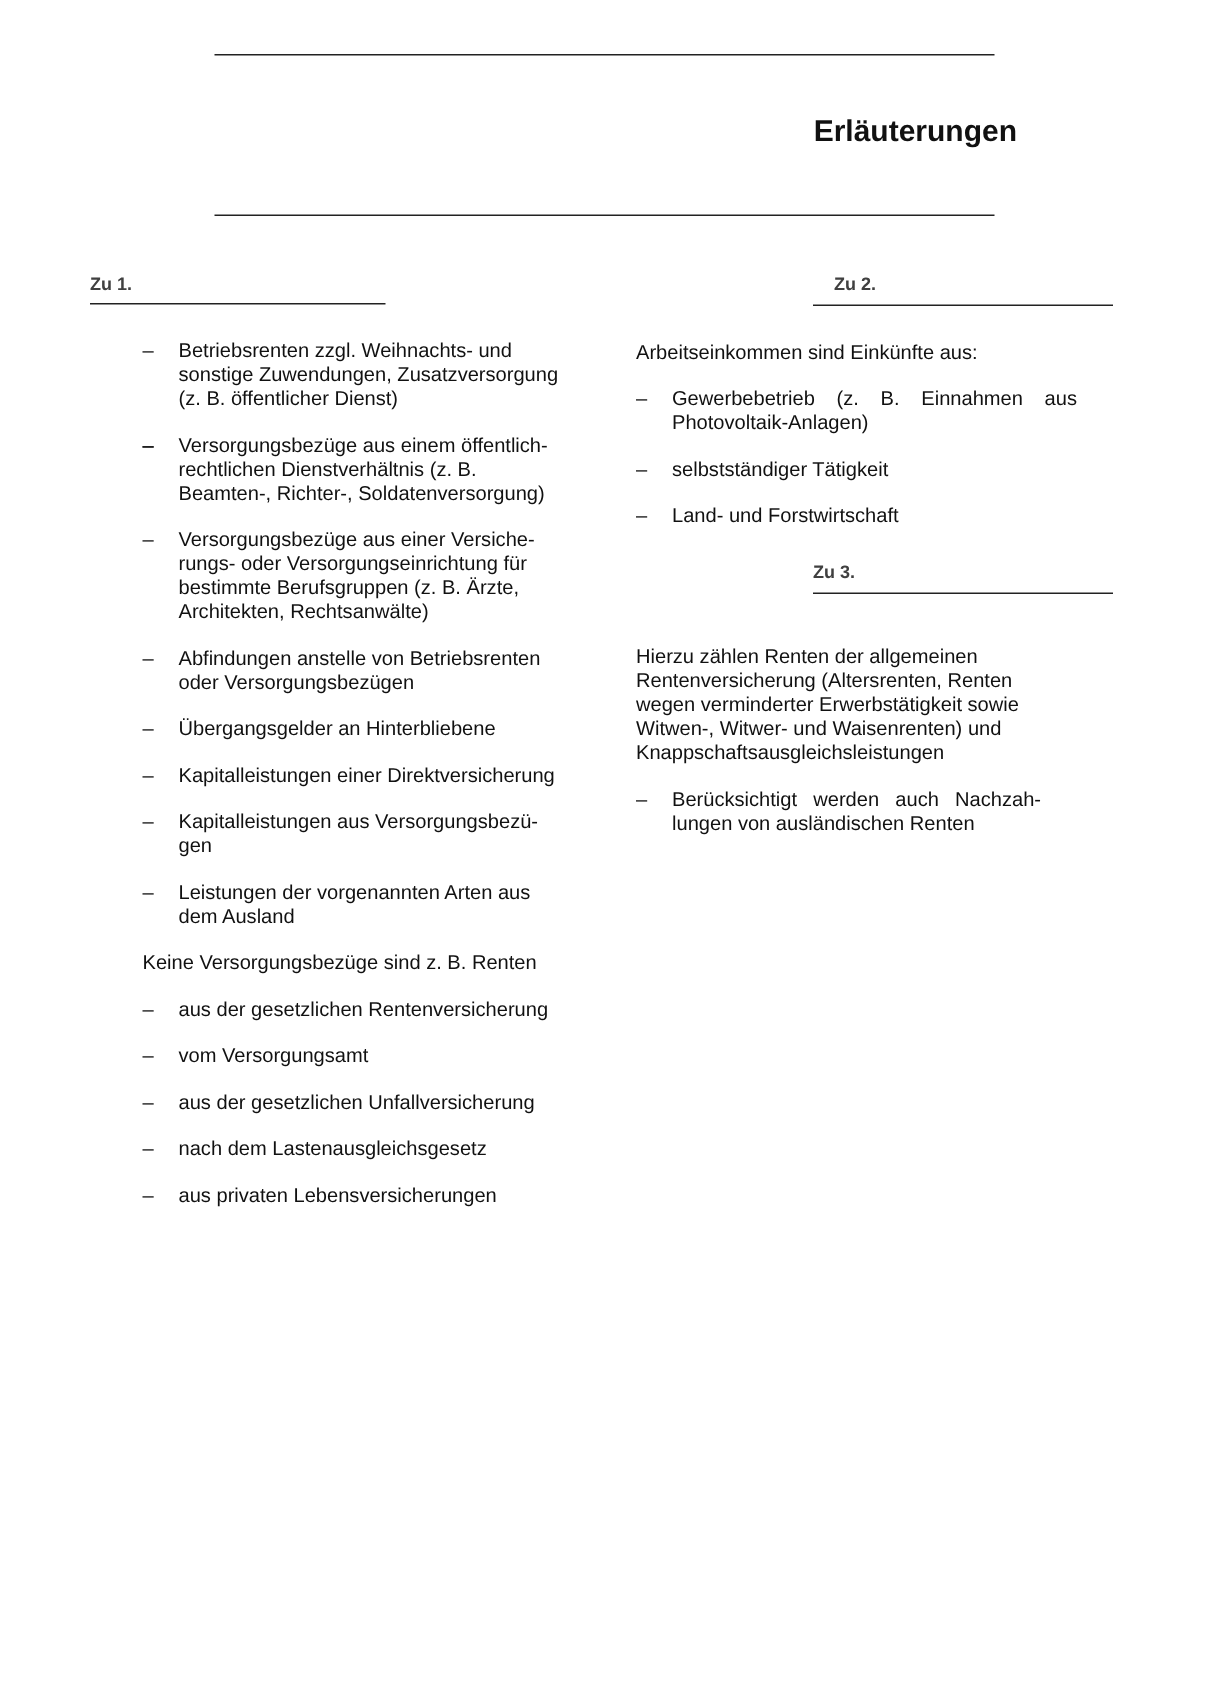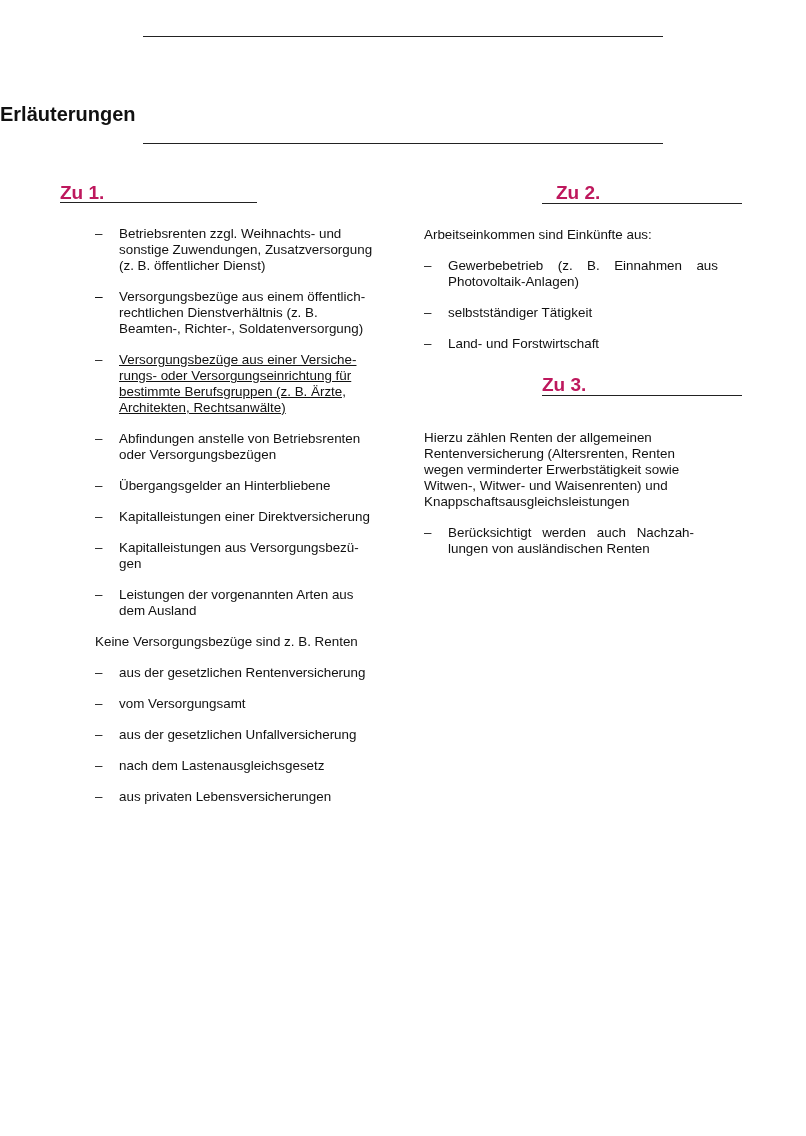--- a/index.html
+++ b/index.html
@@ -1,23 +1,23 @@
 <!DOCTYPE html>
 <html><head>
 <meta charset="utf-8">
 <style>
   html, body { margin: 0; padding: 0; }
   body {
     width: 806px; height: 1136px; background: #ffffff; position: relative; overflow: hidden;
     font-family: "Liberation Sans", sans-serif; color: #111; font-size: 13.4px;
   }
   .rule { position: absolute; height: 1px; background: #222; }
-  .title { position: absolute; left: 0; width: 678px; top: 77px; text-align: left;
-    font-size: 20px; font-weight: bold; color: #111; margin-top: 26px; }
-  .heading { position: absolute; font-weight: bold; font-size: 19px; color: #be185d; }
+  .title { position: absolute; left: 0; width: 678px; top: 77px; text-align: right;
+    font-size: 20px; font-weight: bold; color: #111; }
+  .heading { position: absolute; font-weight: bold; font-size: 12px; color: #404040; }
   .col { position: absolute; line-height: 16px; }
   .item { position: relative; padding-left: 24px; margin-bottom: 15px; }
   .item .dash { position: absolute; left: 0; top: 0; }
   .para { margin-bottom: 15px; }
   .justify { text-align: justify; text-align-last: left; }
 </style>
 </head>
 <body>
 
 <div class="rule" style="left:143px; top:36px; width:520px;"></div>
@@ -34,21 +34,21 @@
   </div>
   <div class="item">
     <span class="dash">–</span>
   </div>
   <div class="item">
     <span class="dash">–</span>
     <span style="display:block; width:262px;">Versorgungsbezüge aus einem öffentlich-rechtlichen Dienstverhältnis (z. B. Beamten-, Richter-, Soldatenversorgung)</span>
   </div>
   <div class="item">
     <span class="dash">–</span>
-    <span style="display:block; width:262px;text-decoration:underline;">Versorgungsbezüge aus einer Versiche-rungs- oder Versorgungseinrichtung für bestimmte Berufsgruppen (z. B. Ärzte, Architekten, Rechtsanwälte)</span>
+    <span style="display:block; width:262px;">Versorgungsbezüge aus einer Versiche-rungs- oder Versorgungseinrichtung für bestimmte Berufsgruppen (z. B. Ärzte, Architekten, Rechtsanwälte)</span>
   </div>
   <div class="item">
     <span class="dash">–</span>
     <span style="display:block; width:262px;">Abfindungen anstelle von Betriebsrenten oder Versorgungsbezügen</span>
   </div>
   <div class="item">
     <span class="dash">–</span>
     <span style="display:block; width:262px;">Übergangsgelder an Hinterbliebene</span>
   </div>
   <div class="item">

